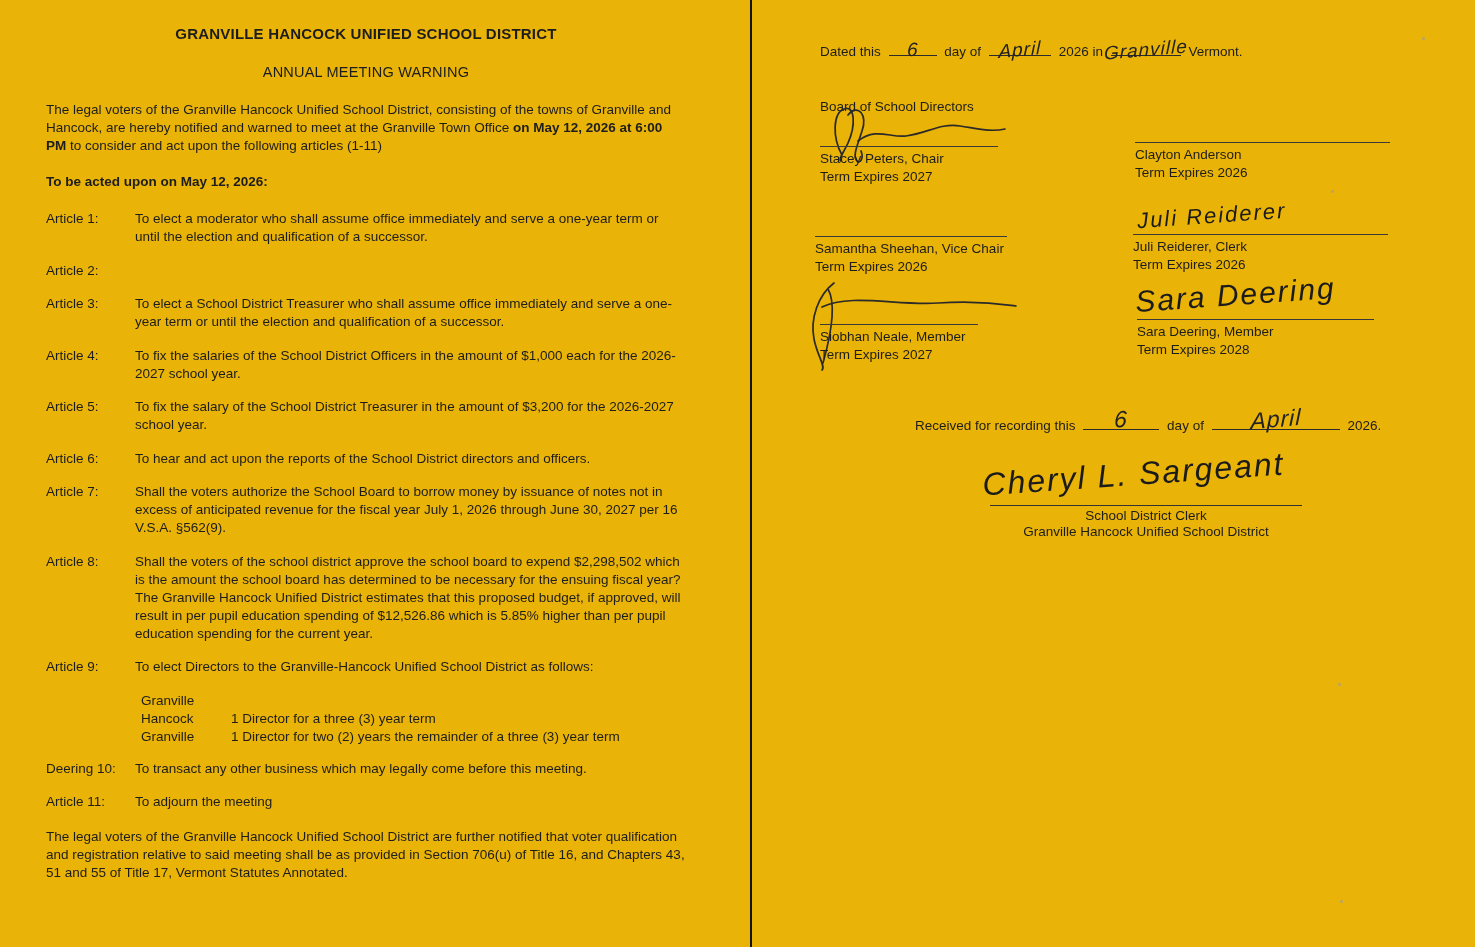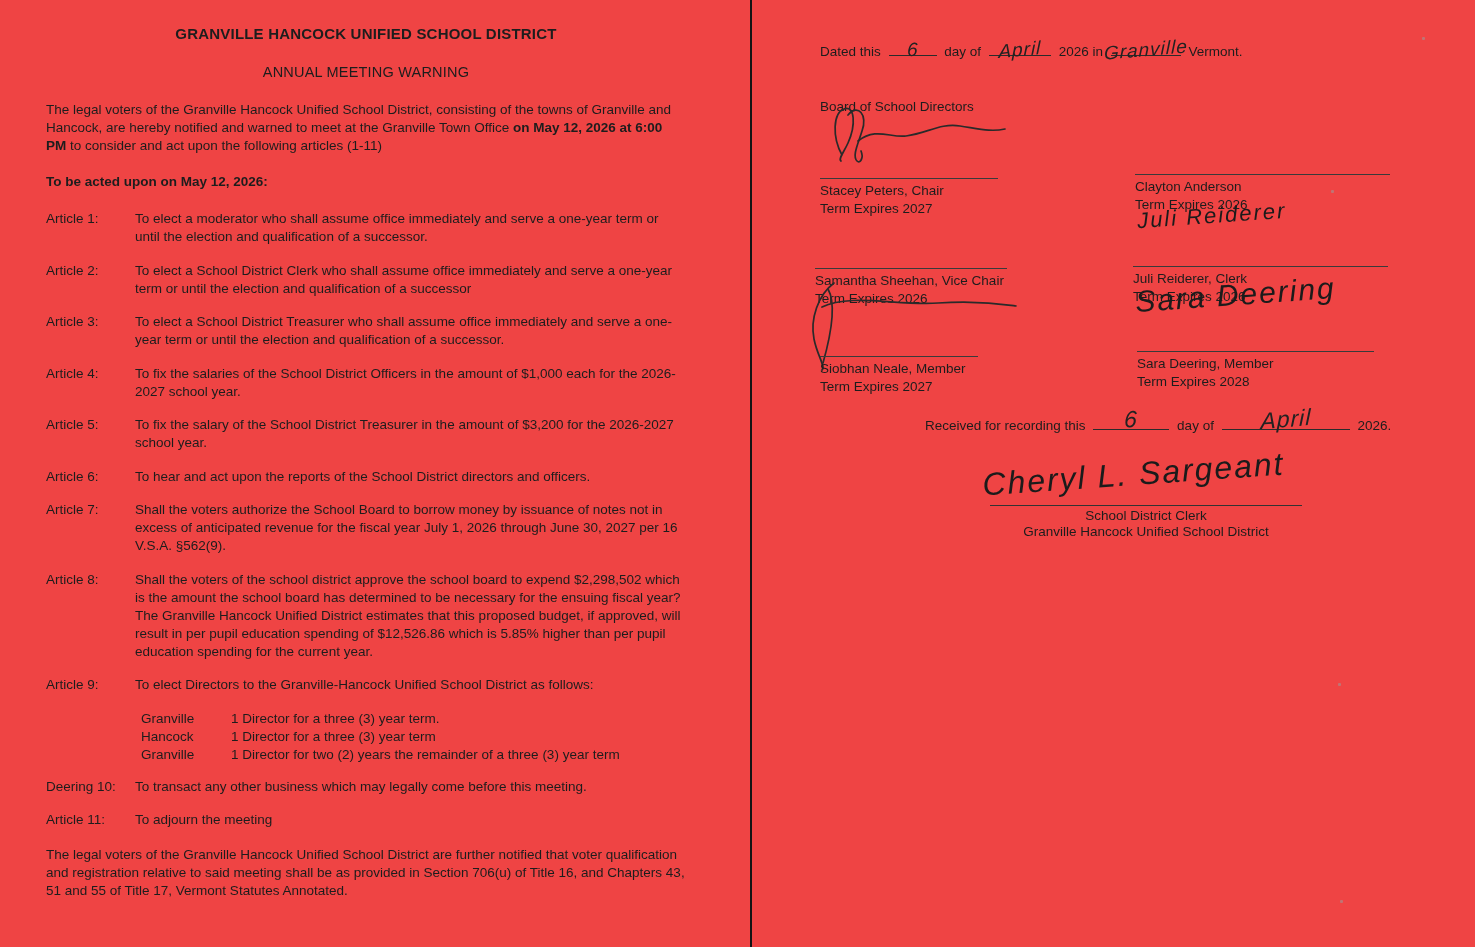--- a/index.html
+++ b/index.html
@@ -1,19 +1,19 @@
 <!DOCTYPE html>
 <html><head>
 <meta charset="utf-8">
 <style>
   html,body{margin:0;padding:0;background:#e8e8e8;}
   .scan{
     position:relative;
     width:1475px;height:947px;
-    background:#ef4444;
+    background:#eab308;
     font-family:"Liberation Sans","DejaVu Sans",sans-serif;
     color:#1d1d1d;
     overflow:hidden;
   }
   .divider{position:absolute;left:750px;top:0;width:2px;height:947px;background:#141414;}
 
   
   .page-left{
     position:absolute;left:0;top:0;width:750px;height:947px;
     box-sizing:border-box;padding:25px 64px 0 46px;
@@ -42,21 +42,21 @@
     border-bottom:1.5px solid #2b2b2b;height:15px;
     vertical-align:baseline;margin:0 4px;
   }
   .hw{
     position:absolute;left:50%;bottom:-4px;
     transform:translateX(-50%) rotate(-5deg) skewX(-6deg);
     font-style:italic;font-size:19px;color:#222;
     white-space:nowrap;letter-spacing:1px;line-height:1;
   }
   .hw.big{font-size:23px;bottom:-2px;}
-  .sig-block{position:absolute;margin-top:32px;}
+  .sig-block{position:absolute;}
   .sig-line{border-top:1.5px solid #3a3a3a;width:100%;height:0;margin-bottom:3px;}
   .sig-name,.sig-term{line-height:17.5px;}
   .hw-sig{
     position:absolute;font-style:italic;color:#1b1b1b;
     white-space:nowrap;transform:rotate(-4deg);letter-spacing:2px;line-height:1;
   }
   .scribble{position:absolute;overflow:visible;}
   .scribble path{fill:none;stroke:#2a2a2a;stroke-width:1.7;stroke-linecap:round;}
   .clerk-line{position:absolute;border-top:1.5px solid #333;height:0;}
   .clerk-title,.clerk-org{position:absolute;text-align:center;}
@@ -77,21 +77,20 @@
 
     <p class="acted">To be acted upon on May 12, 2026:</p>
 
     <div class="articles">
       <div class="article">
         <span class="lbl">Article 1:</span>
         <span class="txt">To elect a moderator who shall assume office immediately and serve a one-year term or until the election and qualification of a successor.</span>
       </div>
       <div class="article">
         <span class="lbl">Article 2:</span>
-        <span class="txt">To elect a School District Clerk who shall assume office immediately and serve a one-year term or until the election and qualification of a successor</span>
       </div>
       <div class="article">
         <span class="lbl">Article 3:</span>
         <span class="txt">To elect a School District Treasurer who shall assume office immediately and serve a one-year term or until the election and qualification of a successor.</span>
       </div>
       <div class="article">
         <span class="lbl">Article 4:</span>
         <span class="txt">To fix the salaries of the School District Officers in the amount of $1,000 each for the 2026-2027 school year.</span>
       </div>
       <div class="article">
@@ -111,21 +110,20 @@
         <span class="txt">Shall the voters of the school district approve the school board to expend $2,298,502 which is the amount the school board has determined to be necessary for the ensuing fiscal year?  The Granville Hancock Unified District estimates that this proposed budget, if approved, will result in per pupil education spending of $12,526.86 which is 5.85% higher than per pupil education spending for the current year.</span>
       </div>
       <div class="article">
         <span class="lbl">Article 9:</span>
         <span class="txt">To elect Directors to the Granville-Hancock Unified School District as follows:</span>
       </div>
 
       <div class="subtable">
         <div class="srow">
           <span>Granville</span>
-          <span>1 Director for a three (3) year term.</span>
         </div>
         <div class="srow">
           <span>Hancock</span>
           <span>1 Director for a three (3) year term</span>
         </div>
         <div class="srow">
           <span>Granville</span>
           <span>1 Director for two (2) years the remainder of a three (3) year term</span>
         </div>
       </div>
@@ -199,21 +197,21 @@
       <div class="sig-line"></div>
       <div class="sig-name">Siobhan Neale, Member</div>
       <div class="sig-term">Term Expires 2027</div>
     </div>
     <div class="sig-block" style="left:385px;top:319px;width:237px;">
       <div class="sig-line"></div>
       <div class="sig-name">Sara Deering, Member</div>
       <div class="sig-term">Term Expires 2028</div>
     </div>
 
-    <div class="abs fillrow" style="left:173px;top:414px;">
+    <div class="abs fillrow" style="left:163px;top:414px;">
       <span>Received for recording this</span>
       <span class="blank" style="width:76px;"><span class="hw big">6</span></span>
       <span>day of</span>
       <span class="blank" style="width:128px;"><span class="hw big">April</span></span>
       <span>2026.</span>
     </div>
 
     <div class="hw-sig" style="left:230px;top:458px;font-size:32px;">Cheryl L. Sargeant</div>
     <div class="clerk-line" style="left:238px;top:505px;width:312px;"></div>
     <div class="clerk-title" style="left:238px;top:507px;width:312px;">School District Clerk</div>

